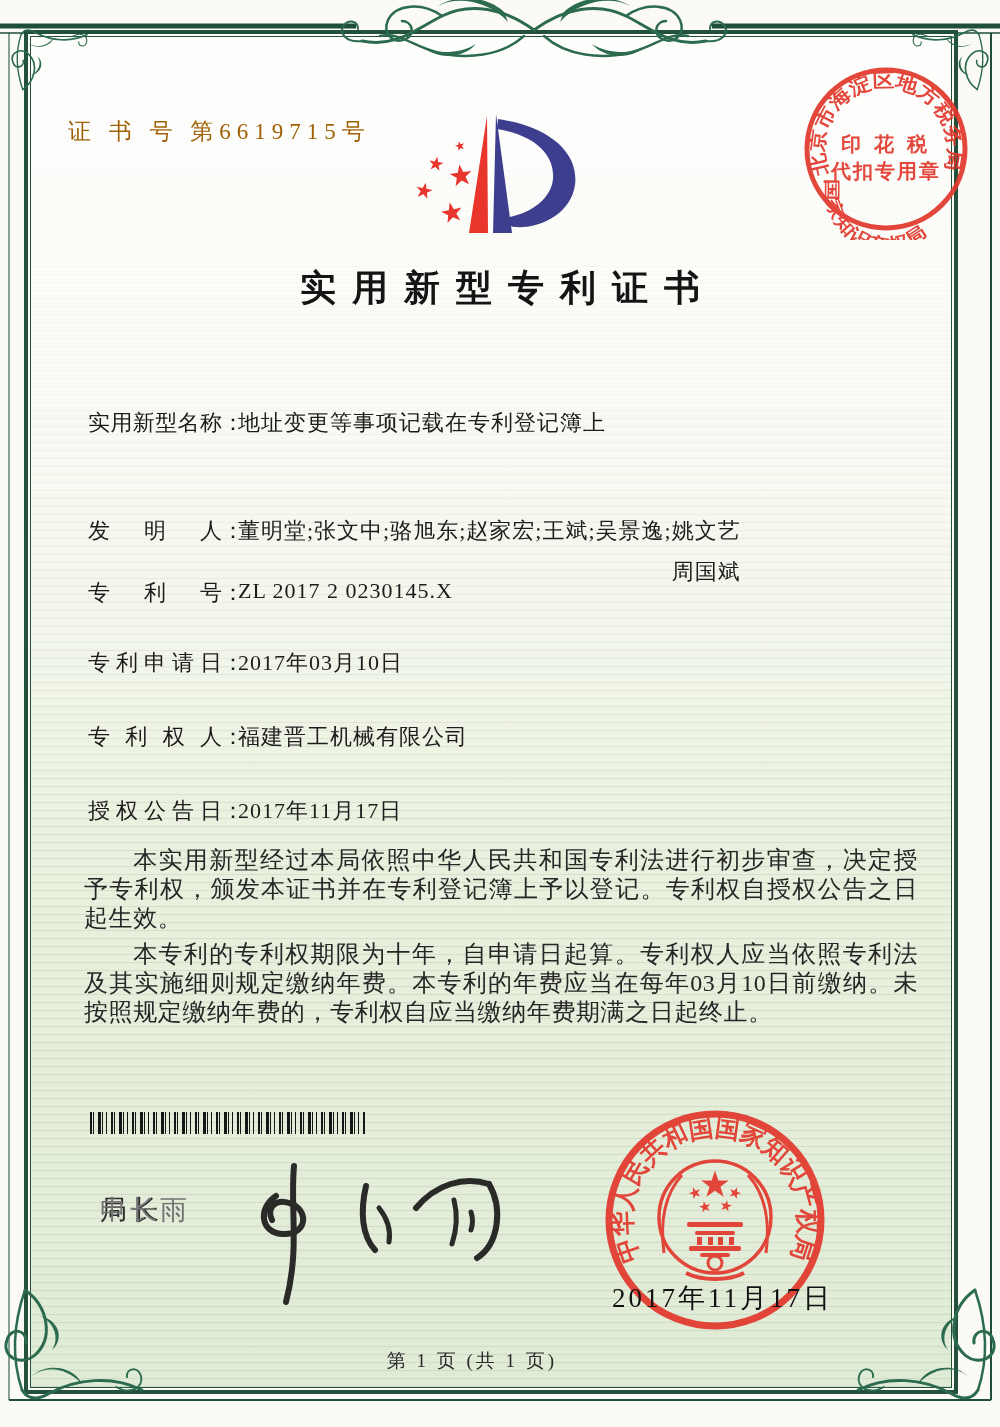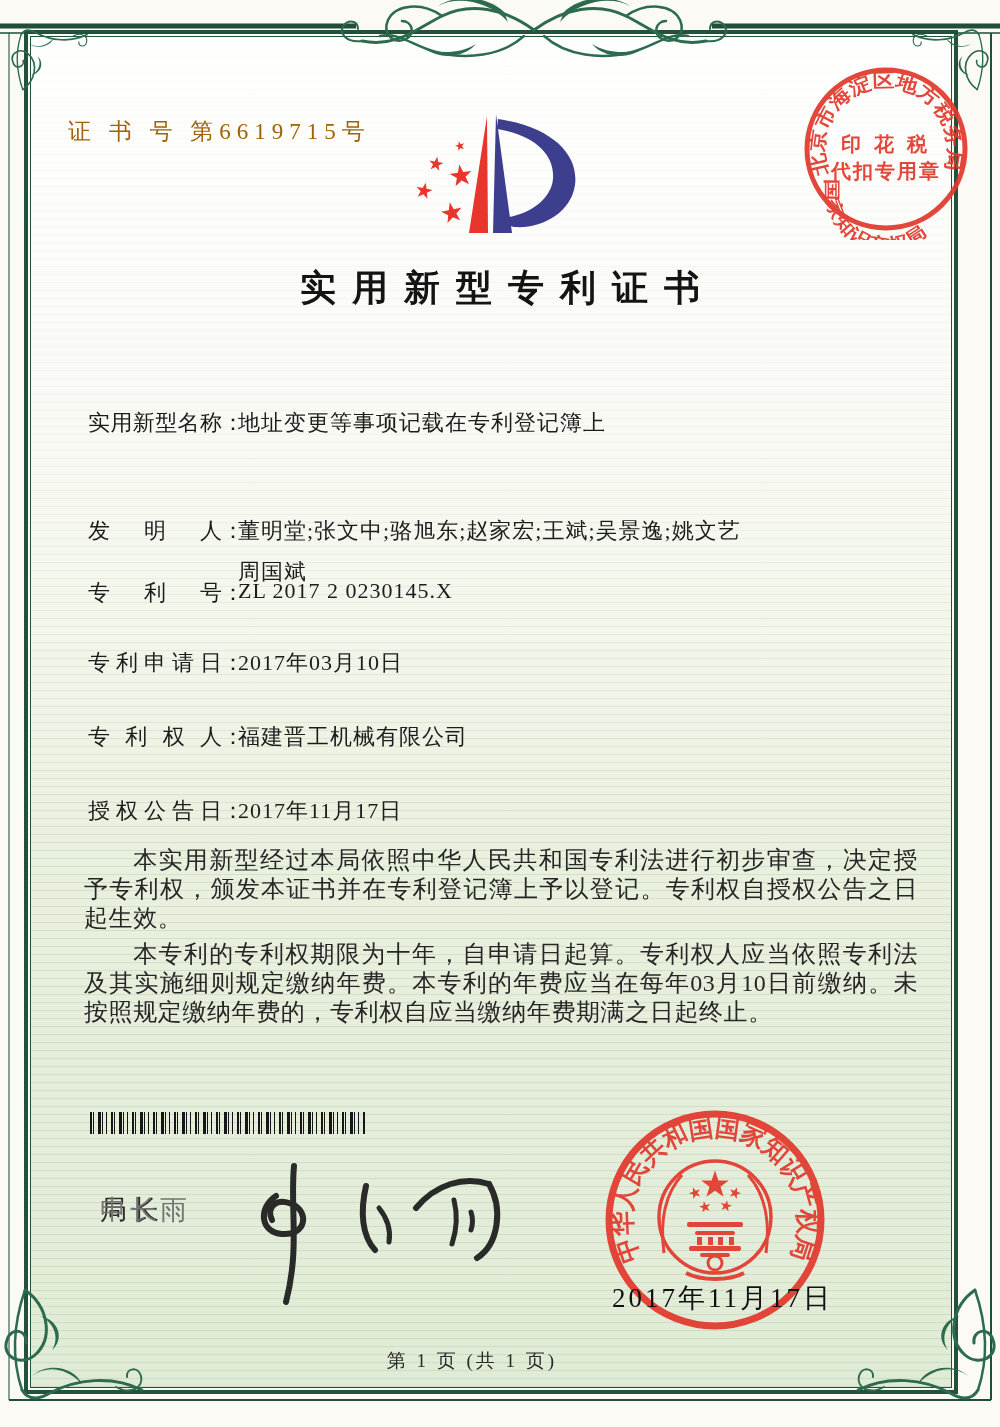--- a/index.html
+++ b/index.html
@@ -28,21 +28,21 @@
   .cert-no{position:absolute;left:68px;top:116px;font-size:23px;letter-spacing:6px;color:#a16207;}
   .title{
     position:absolute;left:0;top:264px;width:1000px;text-align:center;
     font-size:36px;font-weight:700;letter-spacing:16px;text-indent:16px;color:#141414;
   }
   .frow{position:absolute;left:88px;font-size:22px;color:#1c1c1c;white-space:nowrap;}
   .flabel{display:inline-block;width:134px;text-align:justify;text-align-last:justify;vertical-align:top;}
   .fcolon{display:inline-block;width:16px;vertical-align:top;}
   .fvalue{display:inline-block;vertical-align:top;letter-spacing:1px;}
   .fvalue .vline{display:block;}
-  .vline2{margin-top:11px;}
+  .vline2{margin-top:11px;text-align:right;}
   .paras{position:absolute;left:84px;top:846px;width:834px;z-index:4;}
   .paras p{
     margin:0 0 7px 0;font-size:24px;line-height:29px;letter-spacing:.6px;
     text-indent:2.05em;text-align:justify;color:#262626;
   }
   .barcode{
     position:absolute;left:90px;top:1112px;width:276px;height:22px;z-index:4;
     background:repeating-linear-gradient(90deg,
       #161616 0 2px,transparent 2px 3px,
       #161616 3px 4px,transparent 4px 8px,

